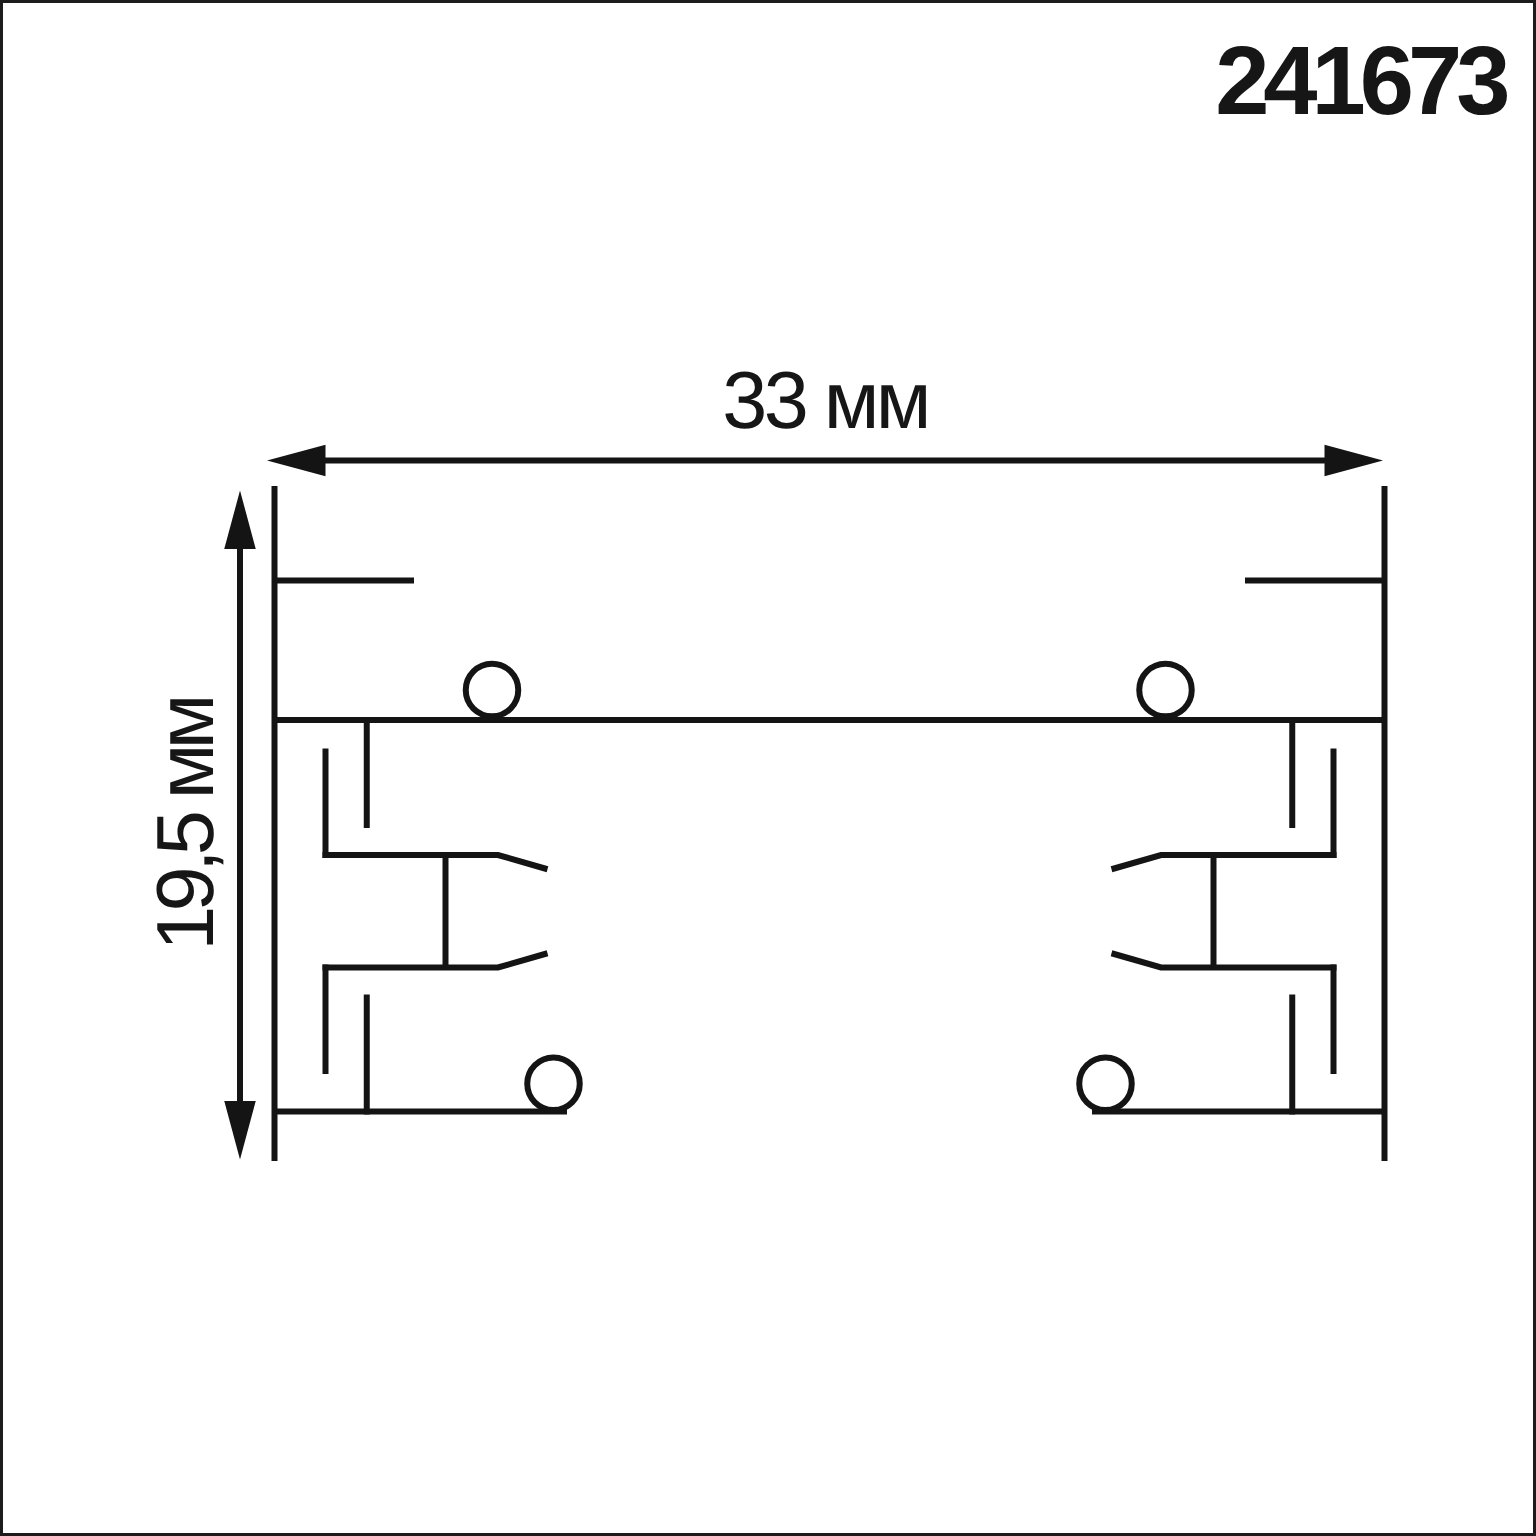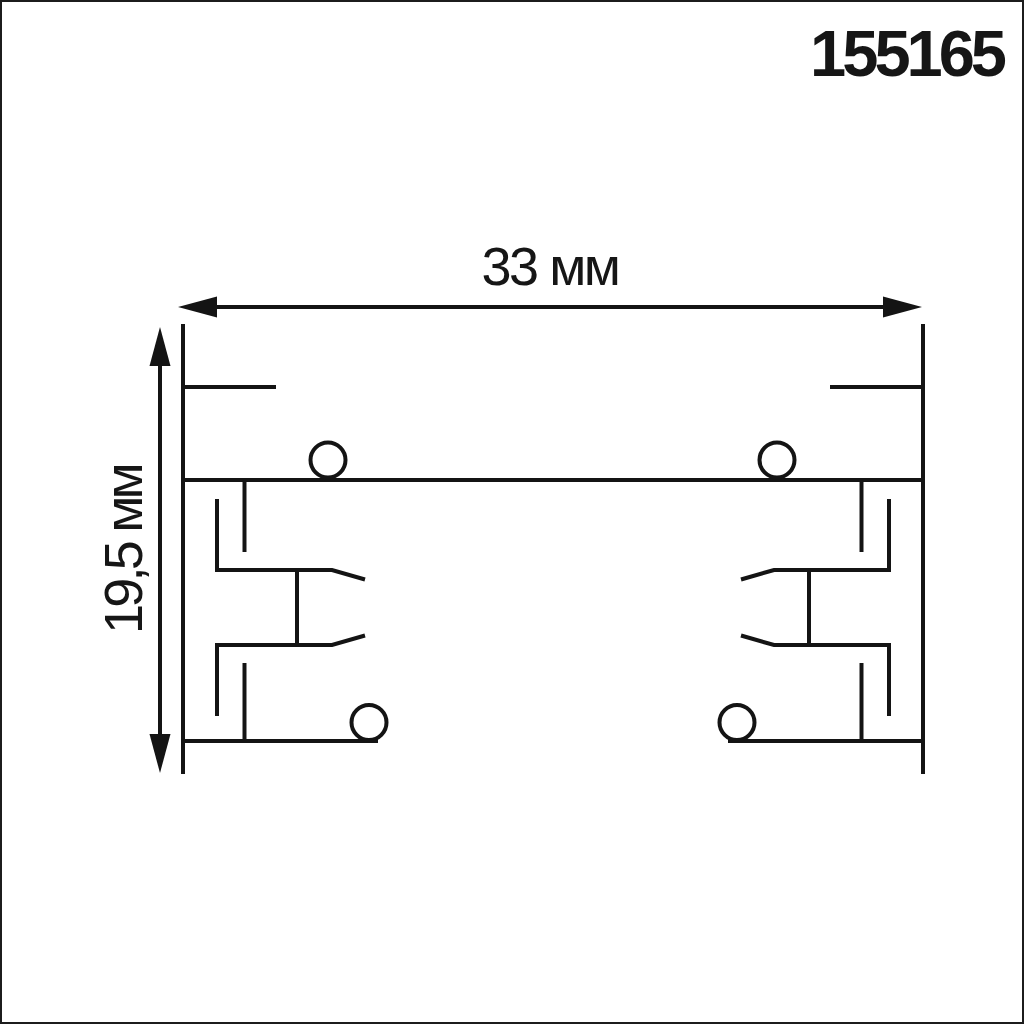--- a/index.html
+++ b/index.html
@@ -8,21 +8,21 @@
   .pn{position:absolute;top:21px;right:21px;font-weight:bold;font-size:65px;line-height:1;
       letter-spacing:-4px;color:#161616;}
   svg{position:absolute;left:0;top:0;}
   .ln{stroke:#141414;stroke-width:4;fill:none;}
 </style>
 </head>
 <body>
 
 <div style="position:absolute;left:0;top:0;width:1024px;height:1024px;border:2px solid #1c1c1c;box-sizing:border-box;"></div>
 
-<div class="pn">155165</div>
+<div class="pn">241673</div>
 <svg width="1024" height="1024" viewBox="0 0 1024 1024">
 
   <text x="550" y="285" text-anchor="middle" font-size="54" letter-spacing="-2.5" fill="#161616">33 мм</text>
 
   <line class="ln" x1="213" y1="307" x2="887" y2="307"></line>
 
   <path d="M178,307 L217,296.5 L217,317.5 Z" fill="#141414"></path>
 
   <path d="M922,307 L883,296.5 L883,317.5 Z" fill="#141414"></path>
 

